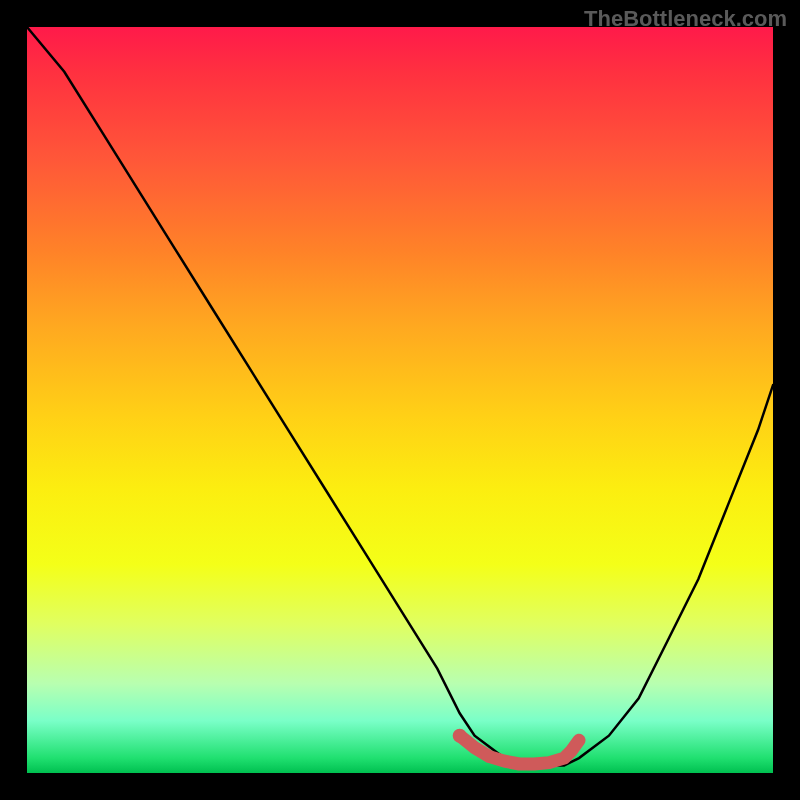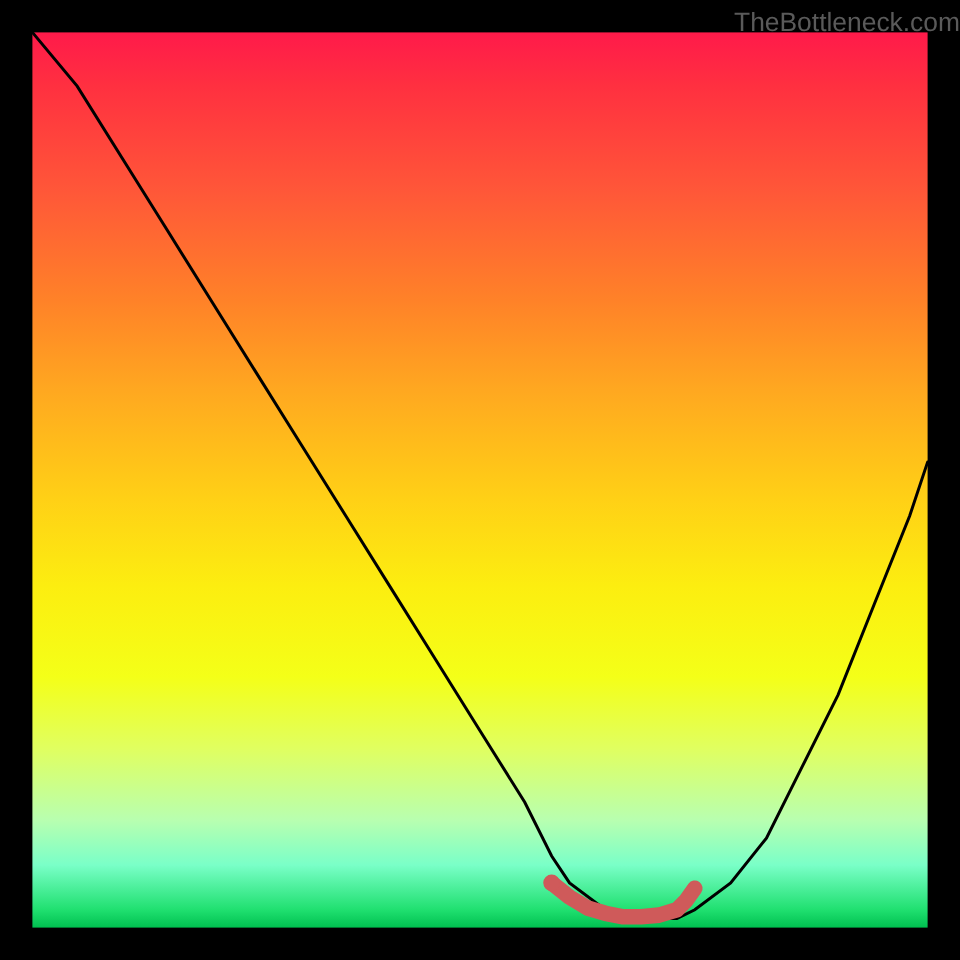--- a/index.html
+++ b/index.html
@@ -7,24 +7,24 @@
     width: 800px;
     height: 800px;
     background: #000;
     position: relative;
     font-family: Arial, sans-serif;
     overflow: hidden;
   }
   .watermark {
     position: absolute;
     top: 6px;
-    right: 0;
+    right: 13px;
     color: #5a5a5a;
     font-size: 22px;
-    font-weight: 400;
+    font-weight: 700;
     z-index: 10;
   }
   .plot-area {
     position: absolute;
     left: 27px;
     top: 27px;
     width: 746px;
     height: 746px;
     background: linear-gradient(to bottom,
       #ff1a4a 0%,

